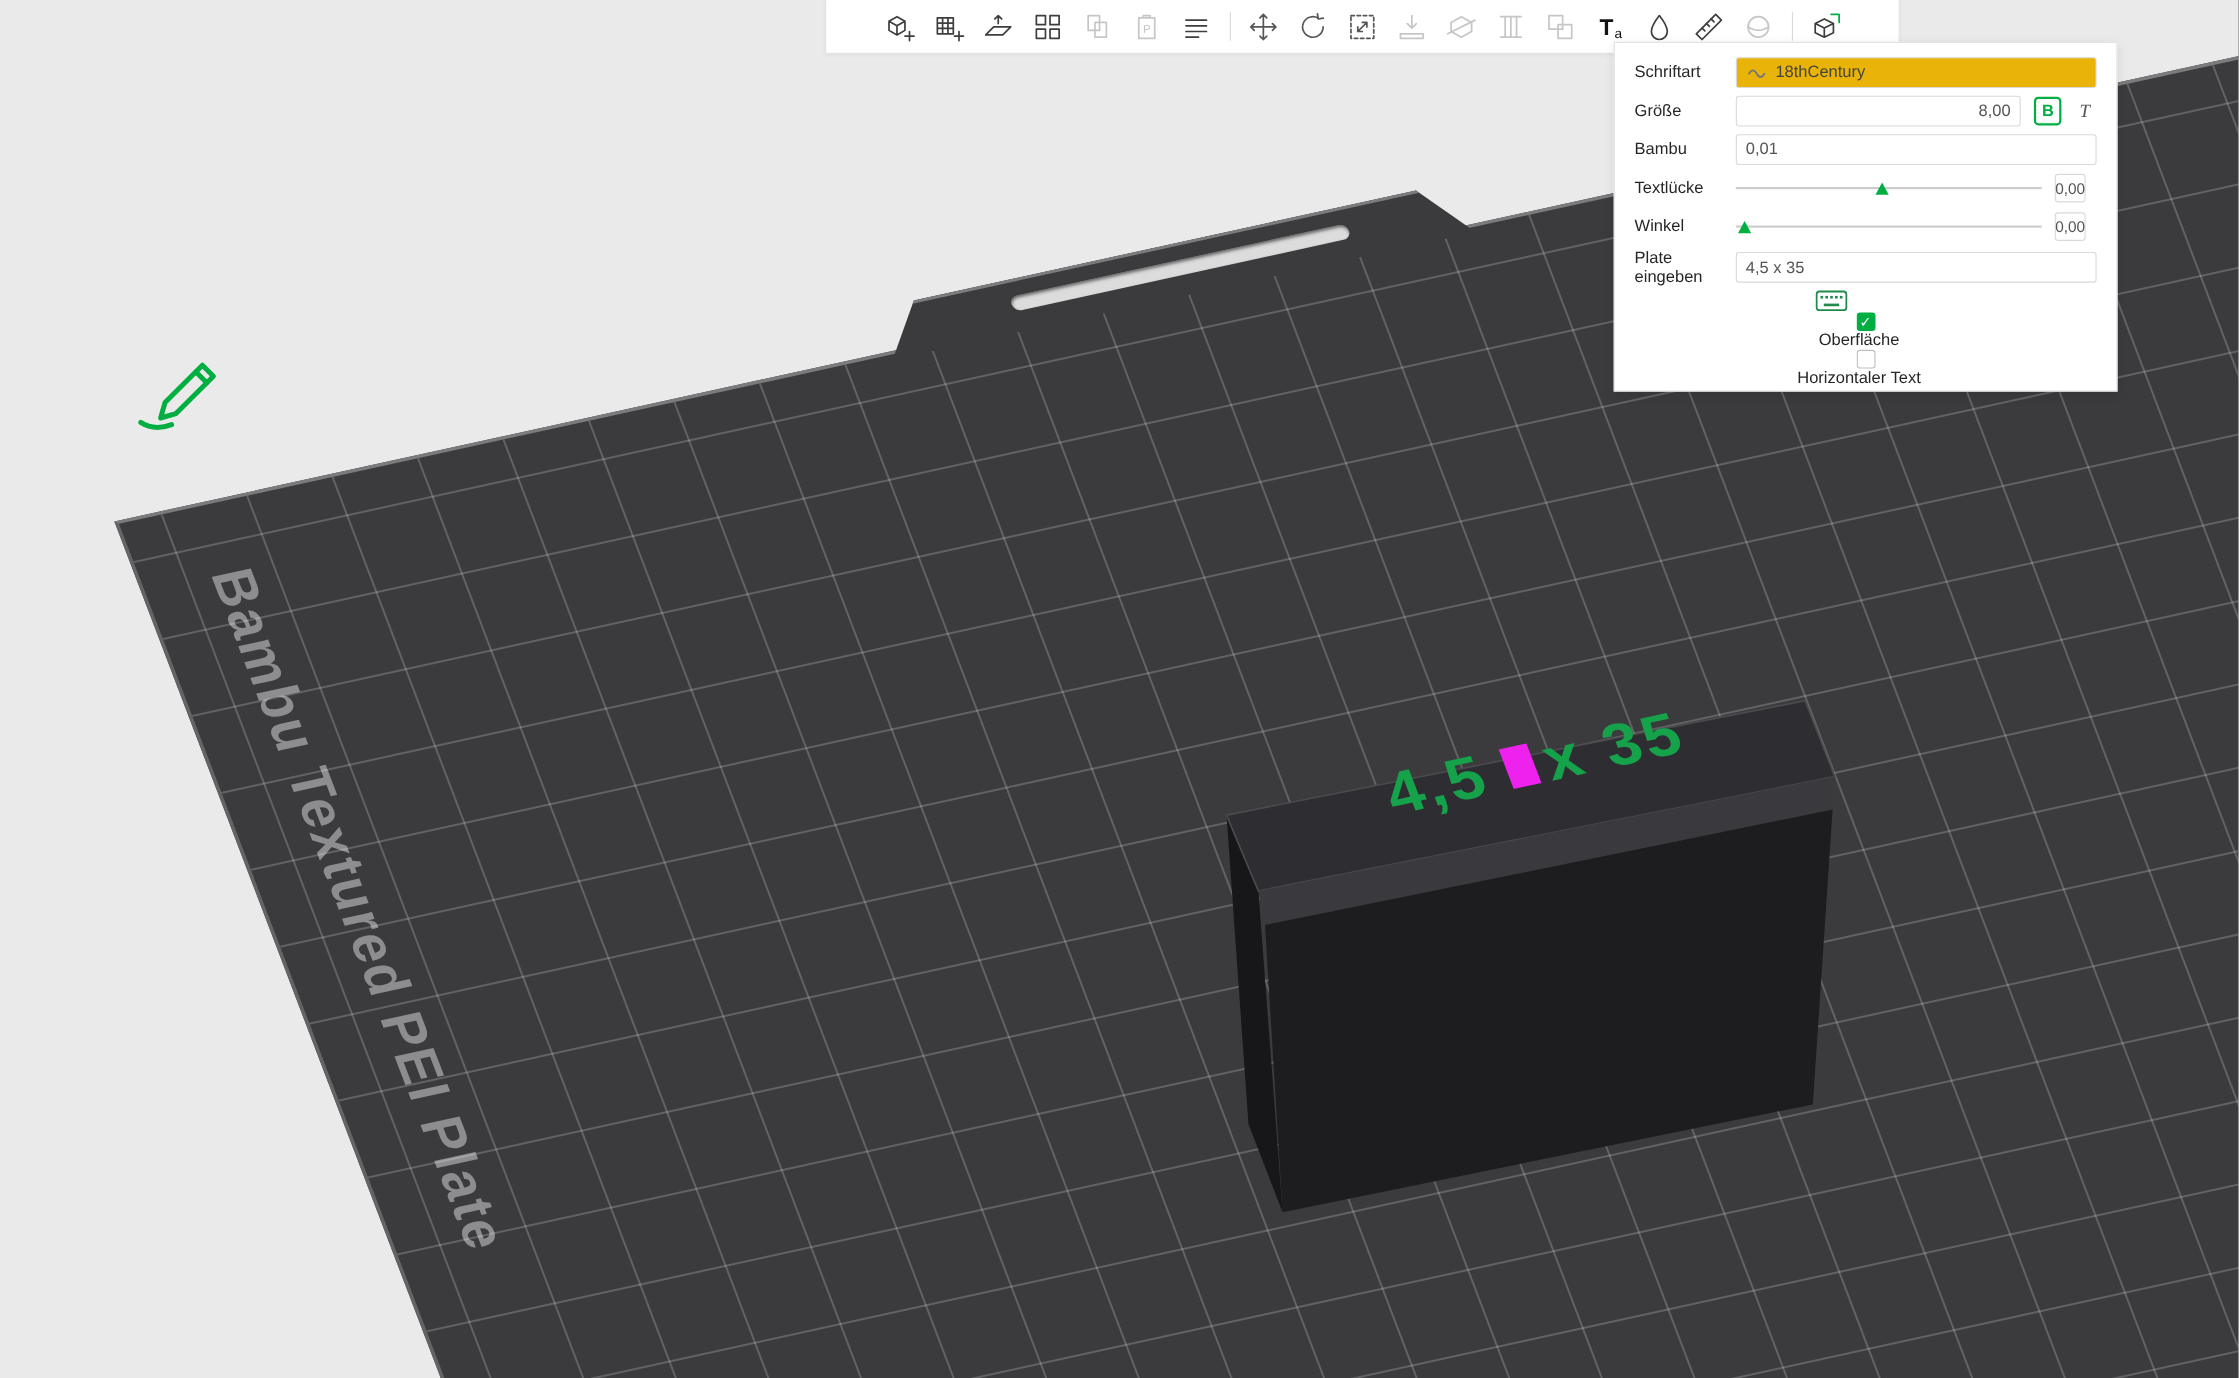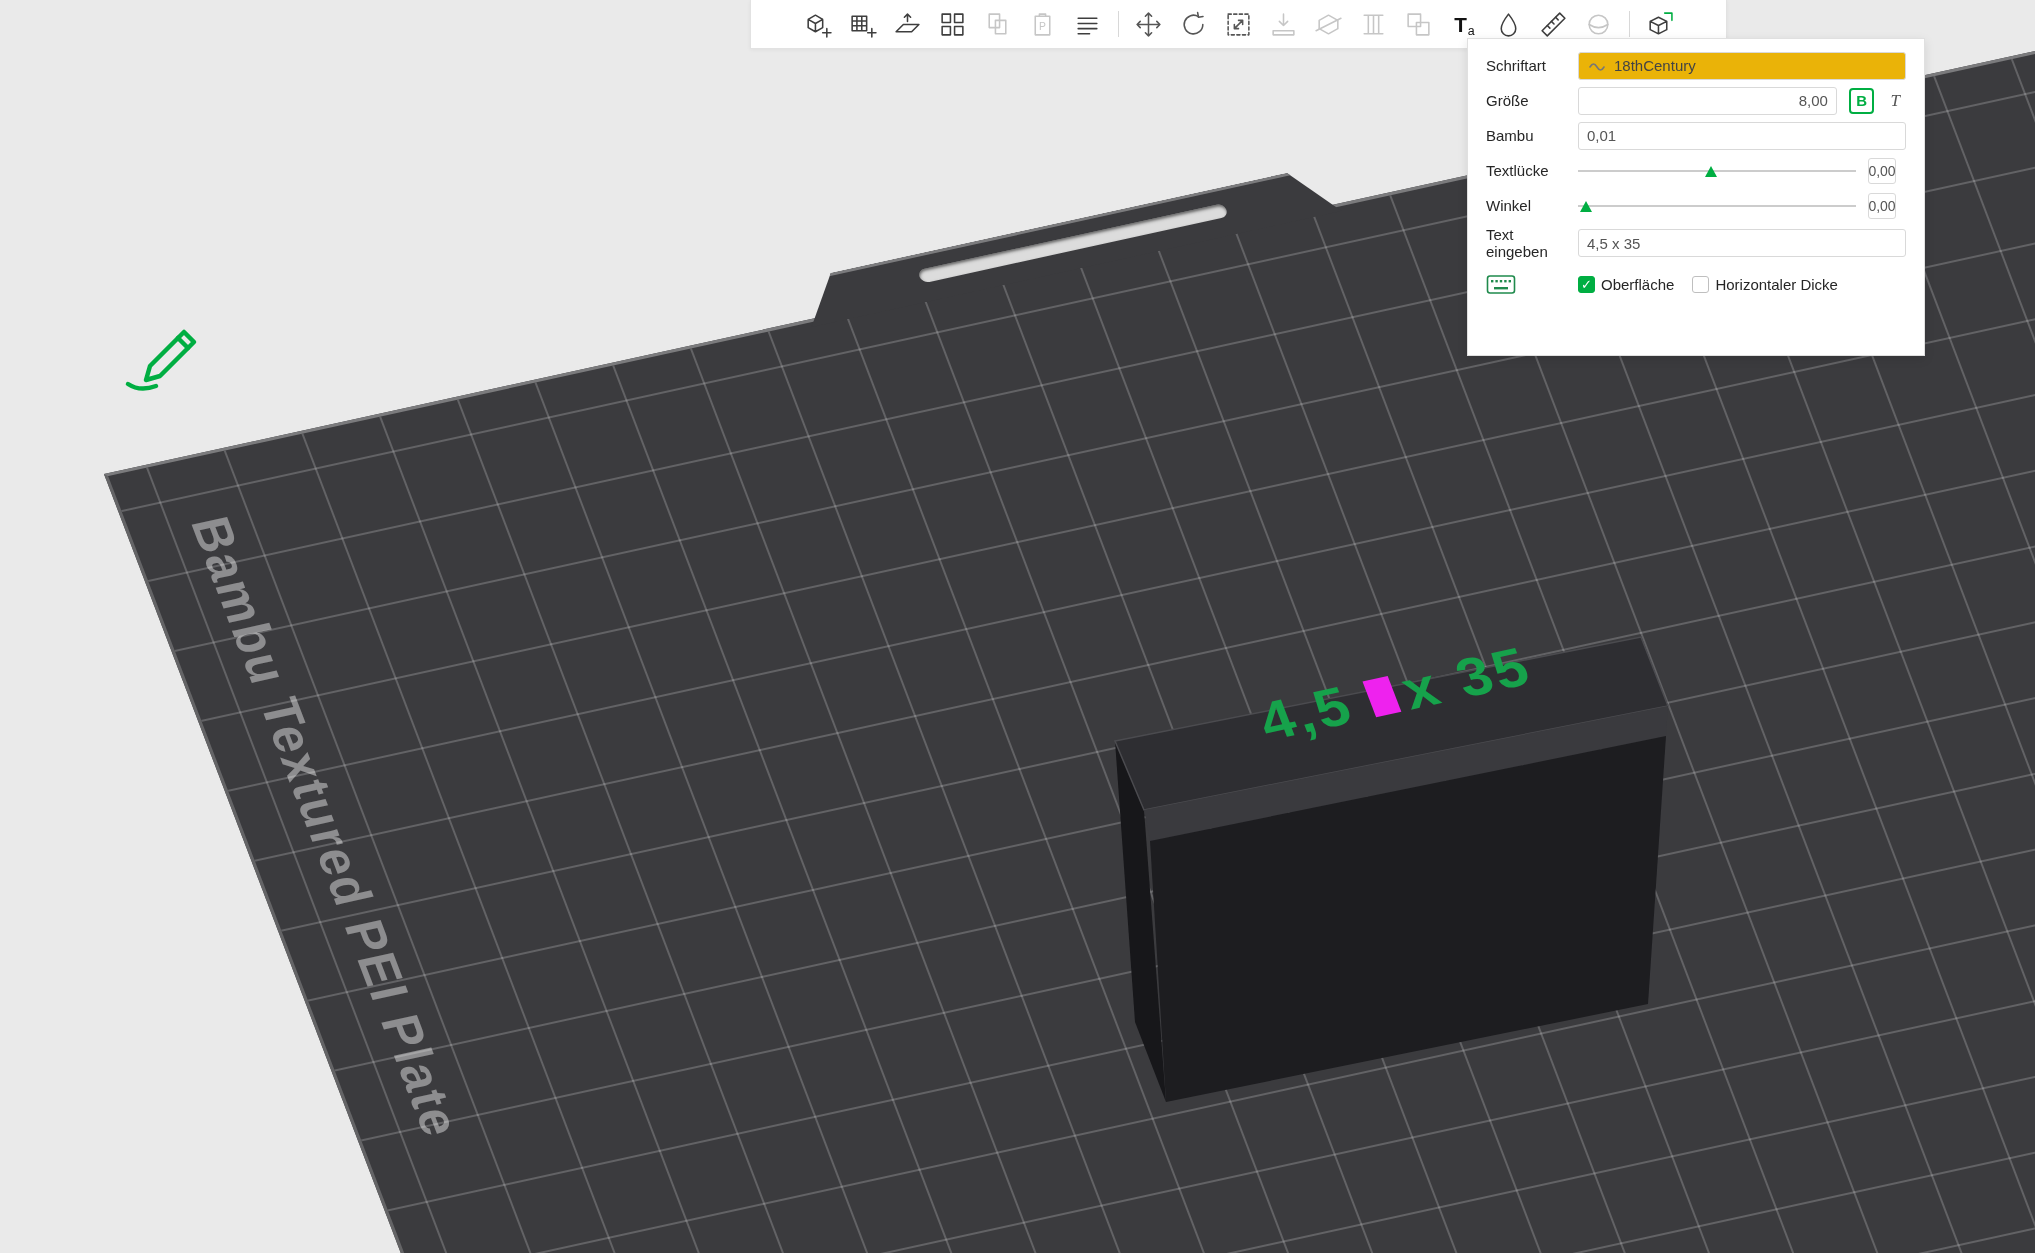--- a/index.html
+++ b/index.html
@@ -254,38 +254,38 @@
       <div class="plabel">Winkel</div>
       <div class="slider">
         <div class="track"></div>
         <div class="marker" style="left: calc(3% - 6px);"></div>
       </div>
       <div class="valbox">0,00</div>
     </div>
 
 
     <div class="prow" style="min-height:40px;">
-      <div class="plabel">Text eingeben</div>
+      <div class="plabel">Plate eingeben</div>
       <input class="pinput w-full" value="4,5 x 35" style="">
     </div>
 
-    <div class="prow" style="min-height:42px;">
+    <div class="prow" style="min-height:42px;flex-direction:column;">
       <div class="kbdwrap">
         <svg width="30" height="21" viewBox="0 0 30 21">
           <rect x="1.5" y="2" width="27" height="17" rx="2.5" fill="none" stroke="#1f8a4c" stroke-width="1.6"></rect>
           <g fill="#1f8a4c">
             <rect x="5" y="6" width="2.4" height="2.4"></rect>
               <rect x="9.4" y="6" width="2.4" height="2.4"></rect>
             <rect x="13.8" y="6" width="2.4" height="2.4"></rect>
               <rect x="18.2" y="6" width="2.4" height="2.4"></rect>
             <rect x="22.6" y="6" width="2.4" height="2.4"></rect>
             <rect x="8" y="13" width="14" height="2.4"></rect>
           </g>
         </svg>
       </div>
       <div class="cb checked"></div>
       <div class="cblabel">Oberfläche</div>
       <div class="cb"></div>
-      <div class="cblabel">Horizontaler Dicke</div>
+      <div class="cblabel">Horizontaler Text</div>
     </div>
 
   </div>
 </div>
 
 </body></html>

